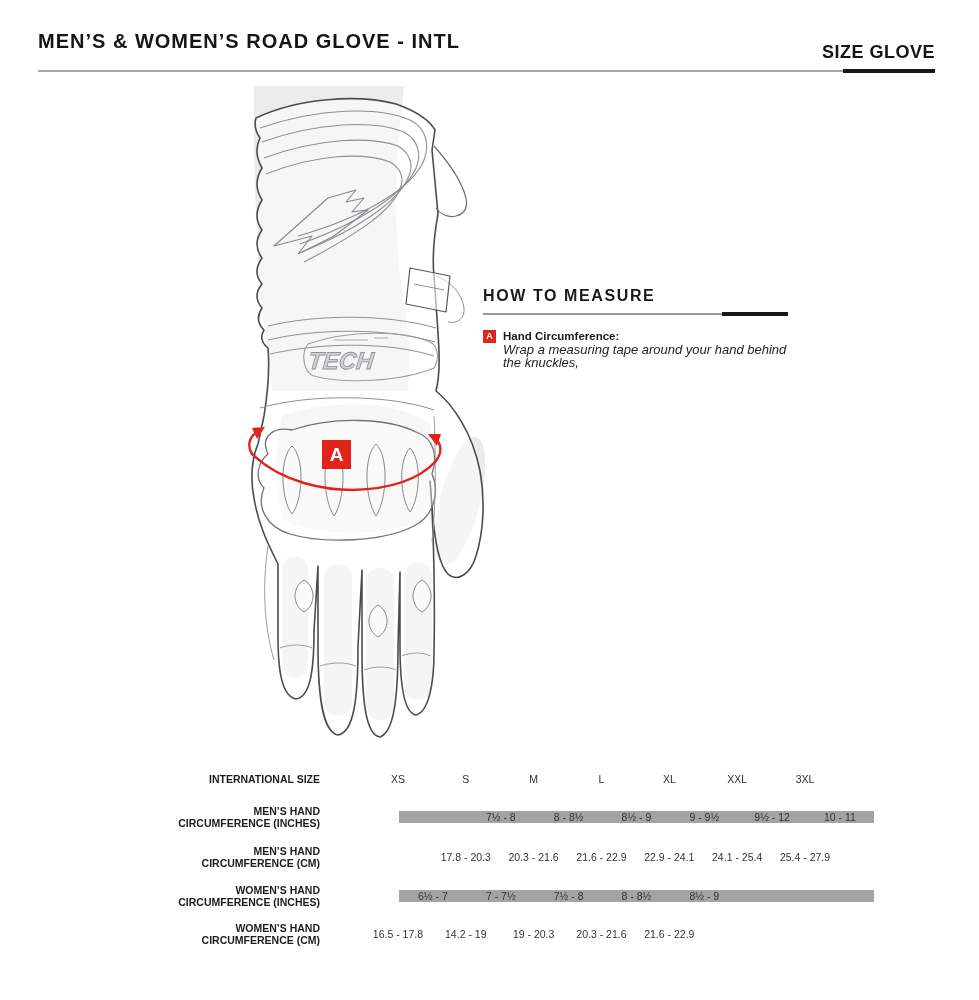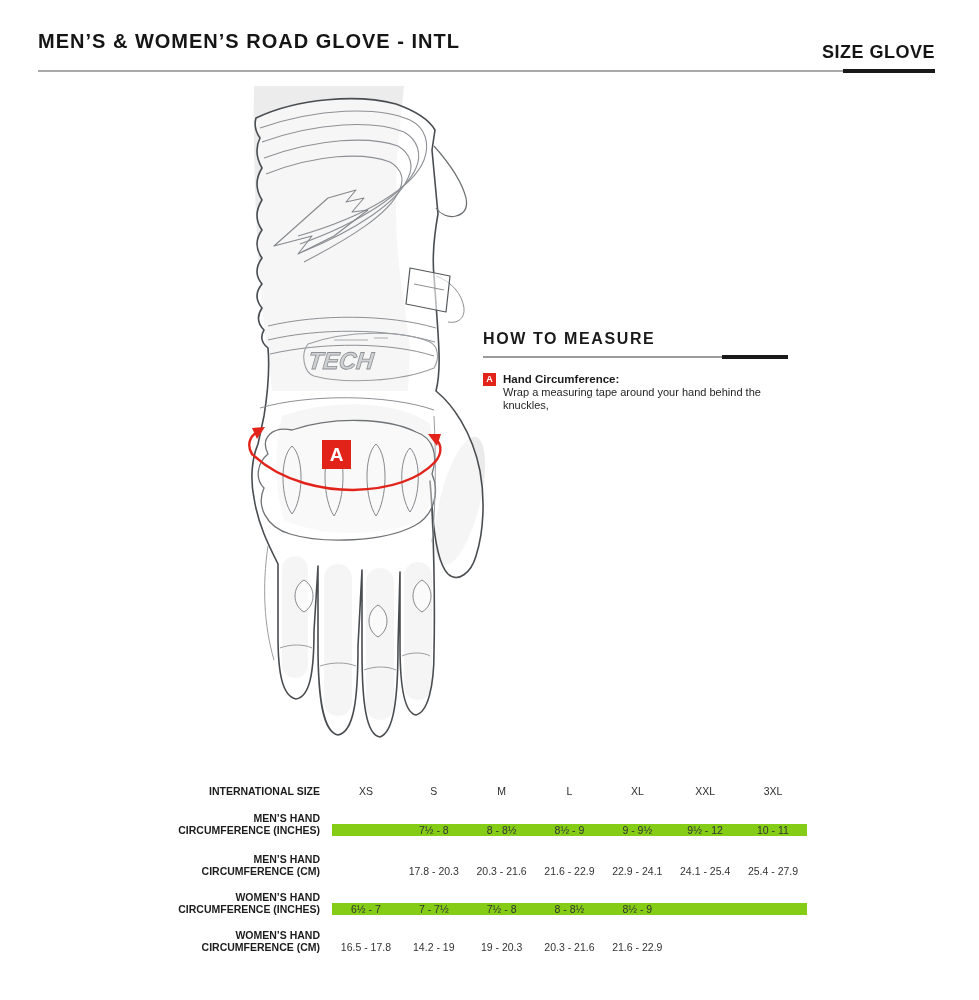--- a/index.html
+++ b/index.html
@@ -9,46 +9,46 @@
   
   .page-title{position:absolute;left:38px;top:30px;font-size:20px;font-weight:bold;
               letter-spacing:1px;color:#151515;white-space:nowrap;}
   .size-guide-label{position:absolute;right:44px;top:42px;font-size:18px;font-weight:bold;
                     letter-spacing:.5px;color:#151515;}
   .header-rule{position:absolute;left:38px;top:70px;width:897px;height:2px;background:#a9a9a9;}
   .header-rule-black{position:absolute;right:0;top:-1px;width:92px;height:4px;background:#191919;}
 
   
   .htm{position:absolute;left:483px;top:287px;width:312px;}
-  .htm-heading{font-size:16px;font-weight:bold;letter-spacing:1.6px;color:#1a1a1a;margin-top:43px;}
+  .htm-heading{font-size:16px;font-weight:bold;letter-spacing:1.6px;color:#1a1a1a;}
   .htm-rule{position:relative;margin-top:8px;width:305px;height:2px;background:#9a9a9a;}
   .htm-rule-black{position:absolute;right:0;top:-1px;width:66px;height:4px;background:#191919;}
   .htm-item{margin-top:14px;display:flex;}
   .htm-marker{flex:0 0 13px;width:13px;height:13px;background:#e2231a;color:#fff;
               font-size:9px;font-weight:bold;text-align:center;line-height:13px;margin-top:1px;}
   .htm-body{margin-left:7px;}
   .htm-item-title{font-size:11.5px;font-weight:bold;color:#1b1b1b;line-height:14px;}
-  .htm-line{font-size:11px;color:#1f1f1f;line-height:13.4px;}
+  .htm-line{font-size:13px;color:#1f1f1f;line-height:13.4px;font-style:italic;}
 
   
   .glove-wrap{position:absolute;left:238px;top:86px;width:262px;height:660px;}
 
   
   .size-table{position:absolute;left:0;top:761px;width:979px;color:#3a3a3a;}
-  .t-row{display:flex;align-items:flex-end;}
+  .t-row{display:flex;align-items:center;gap:32px;}
   .t-row.hdr{height:36px;}
   .t-row.r1{height:39px;}
   .t-row.r2{height:41px;}
   .t-row.r3{height:38px;}
   .t-row.r4{height:38px;}
   .t-label{width:332px;box-sizing:border-box;padding-right:12px;text-align:right;
            display:flex;flex-direction:column;justify-content:center;
            font-weight:bold;font-size:10.5px;line-height:12px;color:#1c1c1c;}
   .t-values{width:475px;display:flex;align-items:center;}
-  .t-row.shaded .t-values{background:#84cc16;}
+  .t-row.shaded .t-values{background:#a3a3a3;margin-left:35px;}
   .t-cell{width:67.85px;text-align:center;font-size:10.5px;color:#333;}
   .t-row.hdr .t-cell{color:#2e2e2e;}
 </style>
 </head>
 <body>
 
 <div class="page">
 
   <div class="page-title">MEN’S &amp; WOMEN’S ROAD GLOVE - INTL</div>
   <div class="size-guide-label">SIZE GLOVE</div>

